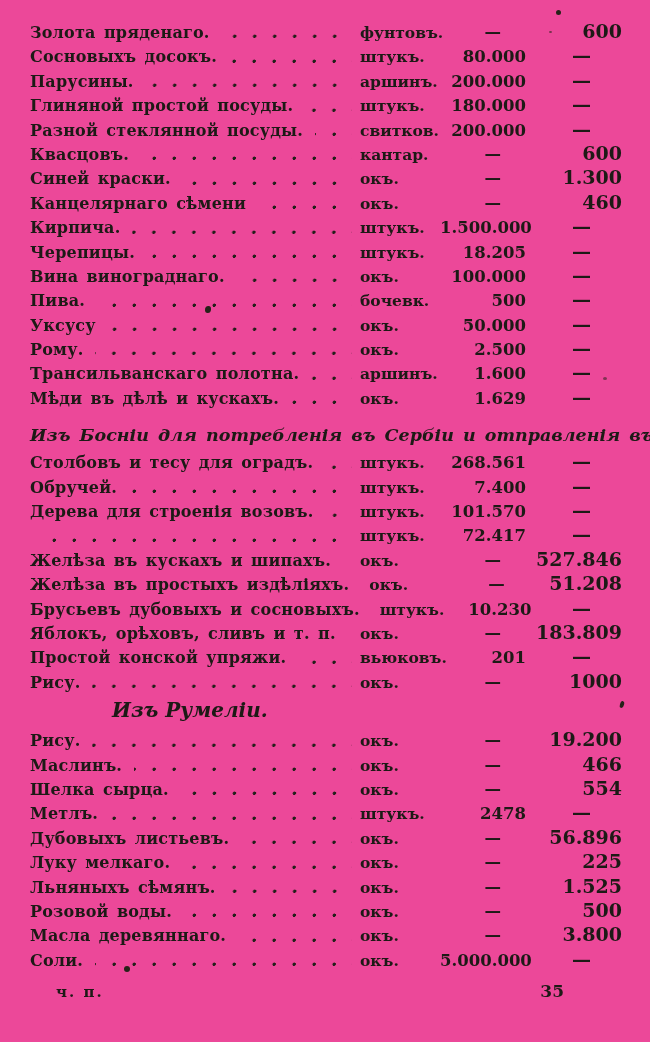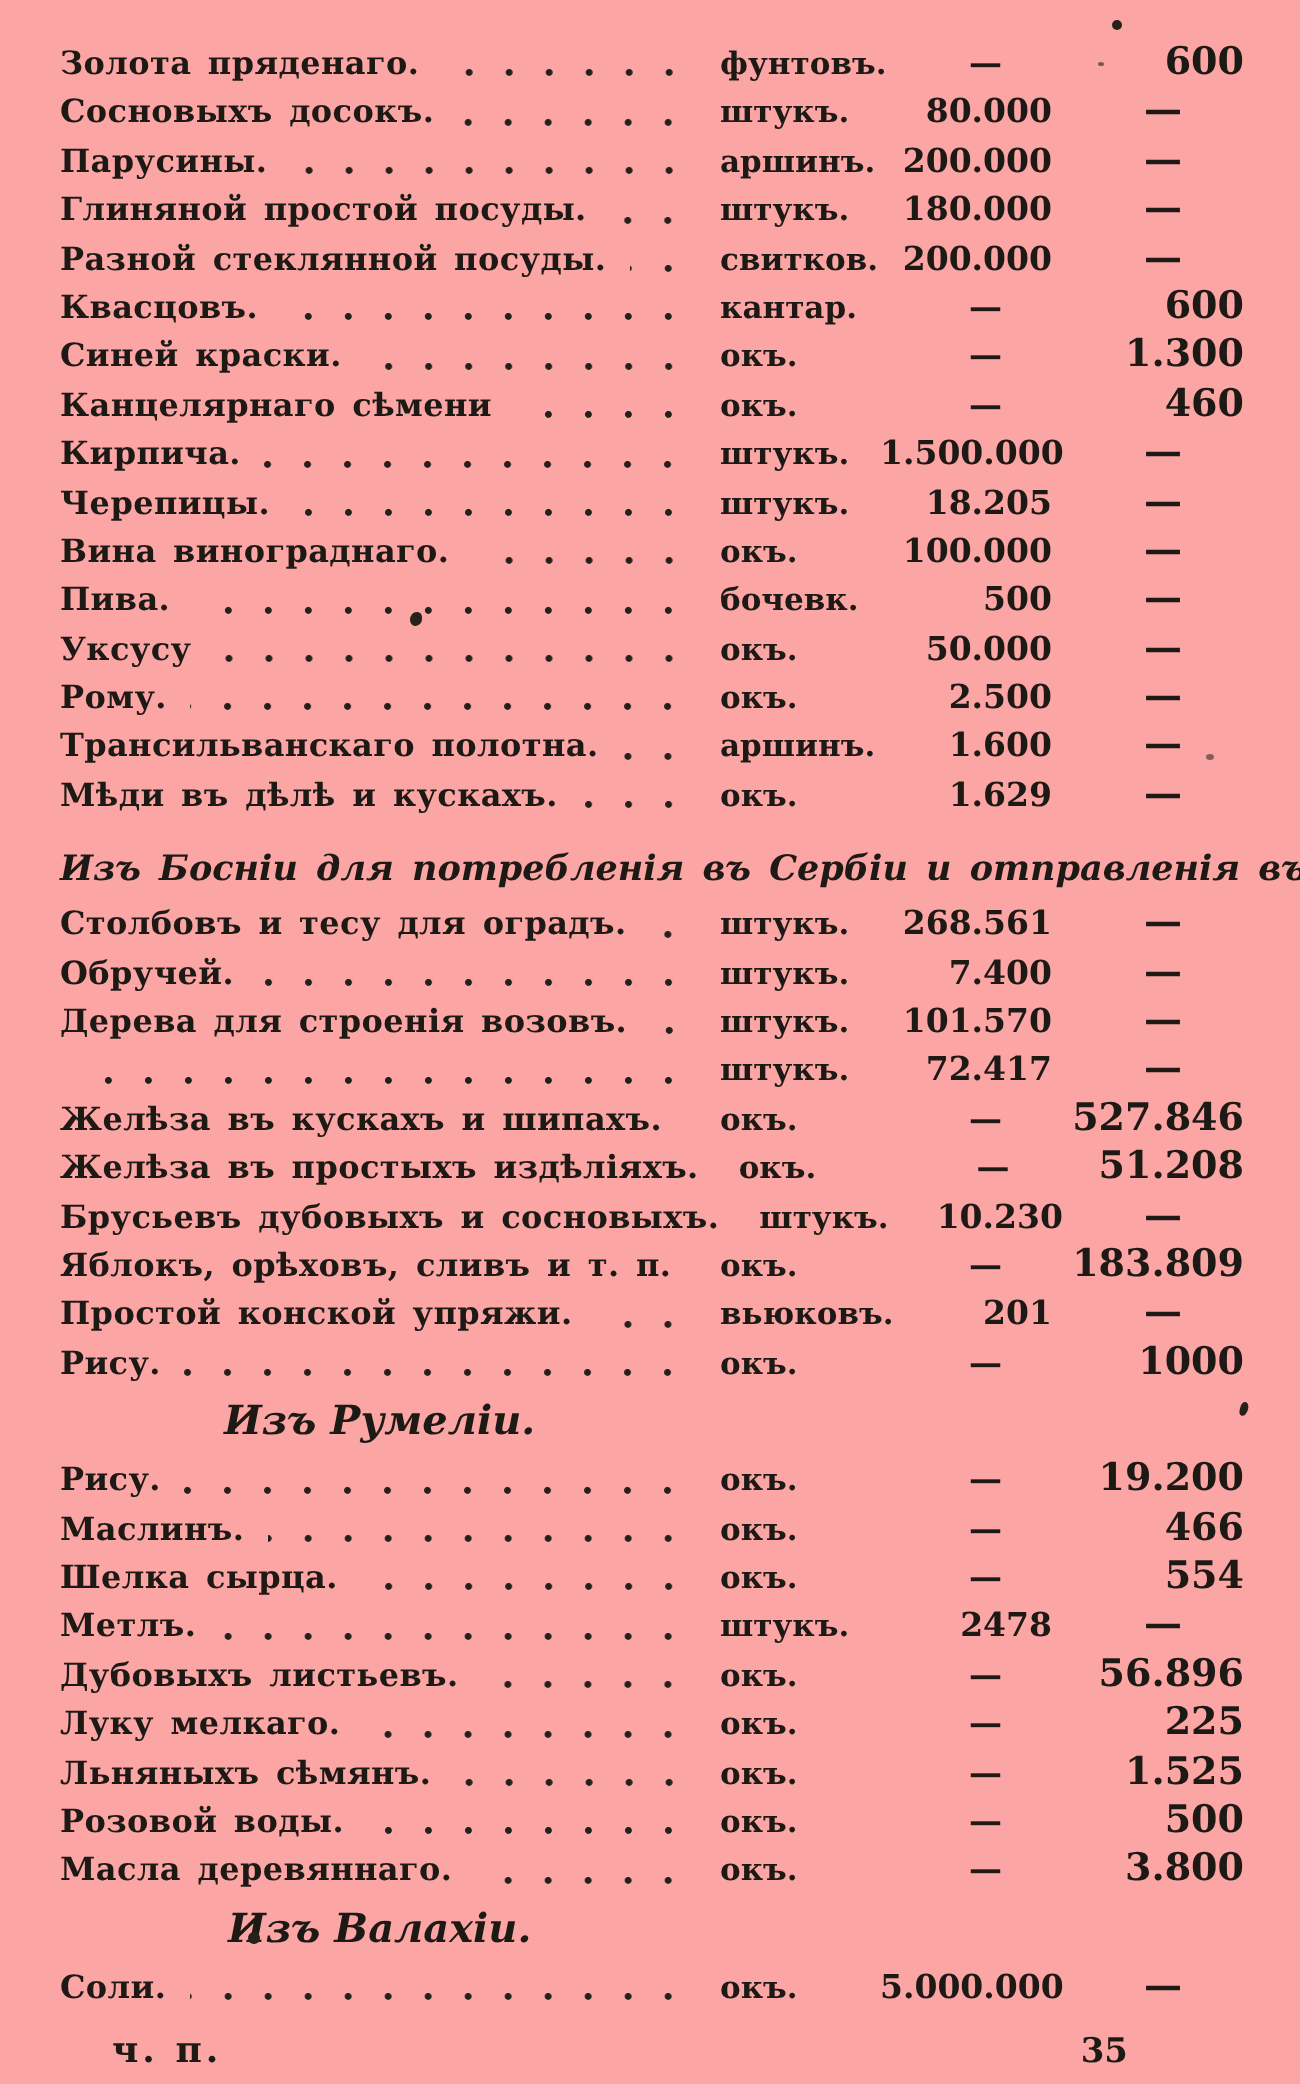--- a/index.html
+++ b/index.html
@@ -1,21 +1,21 @@
 <!DOCTYPE html>
 <html><head>
 <meta charset="utf-8">
 <style>
   html, body { margin: 0; padding: 0; background: #e8e6e0; }
   .page {
     position: relative;
     width: 650px;
     height: 1042px;
     margin: 0 auto;
-    background: #fca5a5;
+    background: #ec4899;
     color: #1d1a16;
     font-family: "DejaVu Serif", "Liberation Serif", serif;
     box-sizing: border-box;
     padding: 20px 28px 0 30px;
     overflow: hidden;
   }
   .table { width: 100%; }
   .row {
     display: flex;
     align-items: baseline;
@@ -59,21 +59,21 @@
     margin: 13px 0 3px 0;
     word-spacing: 3px;
   }
   .footer {
     display: flex;
     justify-content: space-between;
     align-items: baseline;
     margin-top: 9px;
     font-weight: 700;
   }
-  .footer-left { margin-left: 26px; font-size: 18px; letter-spacing: 2px; }
+  .footer-left { margin-left: 26px; font-size: 15px; letter-spacing: 2px; }
   .footer-right { margin-right: 58px; font-size: 17px; margin-left: 36px; }
   .speck { position: absolute; background: #262219; border-radius: 50%; }
   .speck.s1 { left: 556px; top: 10px;  width: 5px; height: 5px; }
   .speck.s2 { left: 549px; top: 31px;  width: 3px; height: 2px; opacity: .6; }
   .speck.s3 { left: 205px; top: 306px; width: 6px; height: 7px; border-radius: 60% 40% 55% 45%; }
   .speck.s4 { left: 620px; top: 701px; width: 4px; height: 7px; border-radius: 50% 50% 60% 40%; transform: rotate(14deg); }
   .speck.s5 { left: 124px; top: 966px; width: 6px; height: 6px; }
   .speck.s6 { left: 603px; top: 377px; width: 4px; height: 3px; opacity: .55; }
 </style>
 </head>
@@ -320,21 +320,20 @@
         <span class="c-q1 dash">—</span>
         <span class="c-q2">500</span>
       </div>
       <div class="row">
         <span class="c-name">Масла деревяннаго.</span>
         <span class="leader"></span>
         <span class="c-unit">окъ.</span>
         <span class="c-q1 dash">—</span>
         <span class="c-q2">3.800</span>
       </div>
-      <div class="heading">Изъ Валахіи.</div>
       <div class="row">
         <span class="c-name">Соли.</span>
         <span class="leader"></span>
         <span class="c-unit">окъ.</span>
         <span class="c-q1">5.000.000</span>
         <span class="c-q2 dash">—</span>
       </div>
     </div>
   <div class="footer">
     <span class="footer-left">ч. п.</span>

